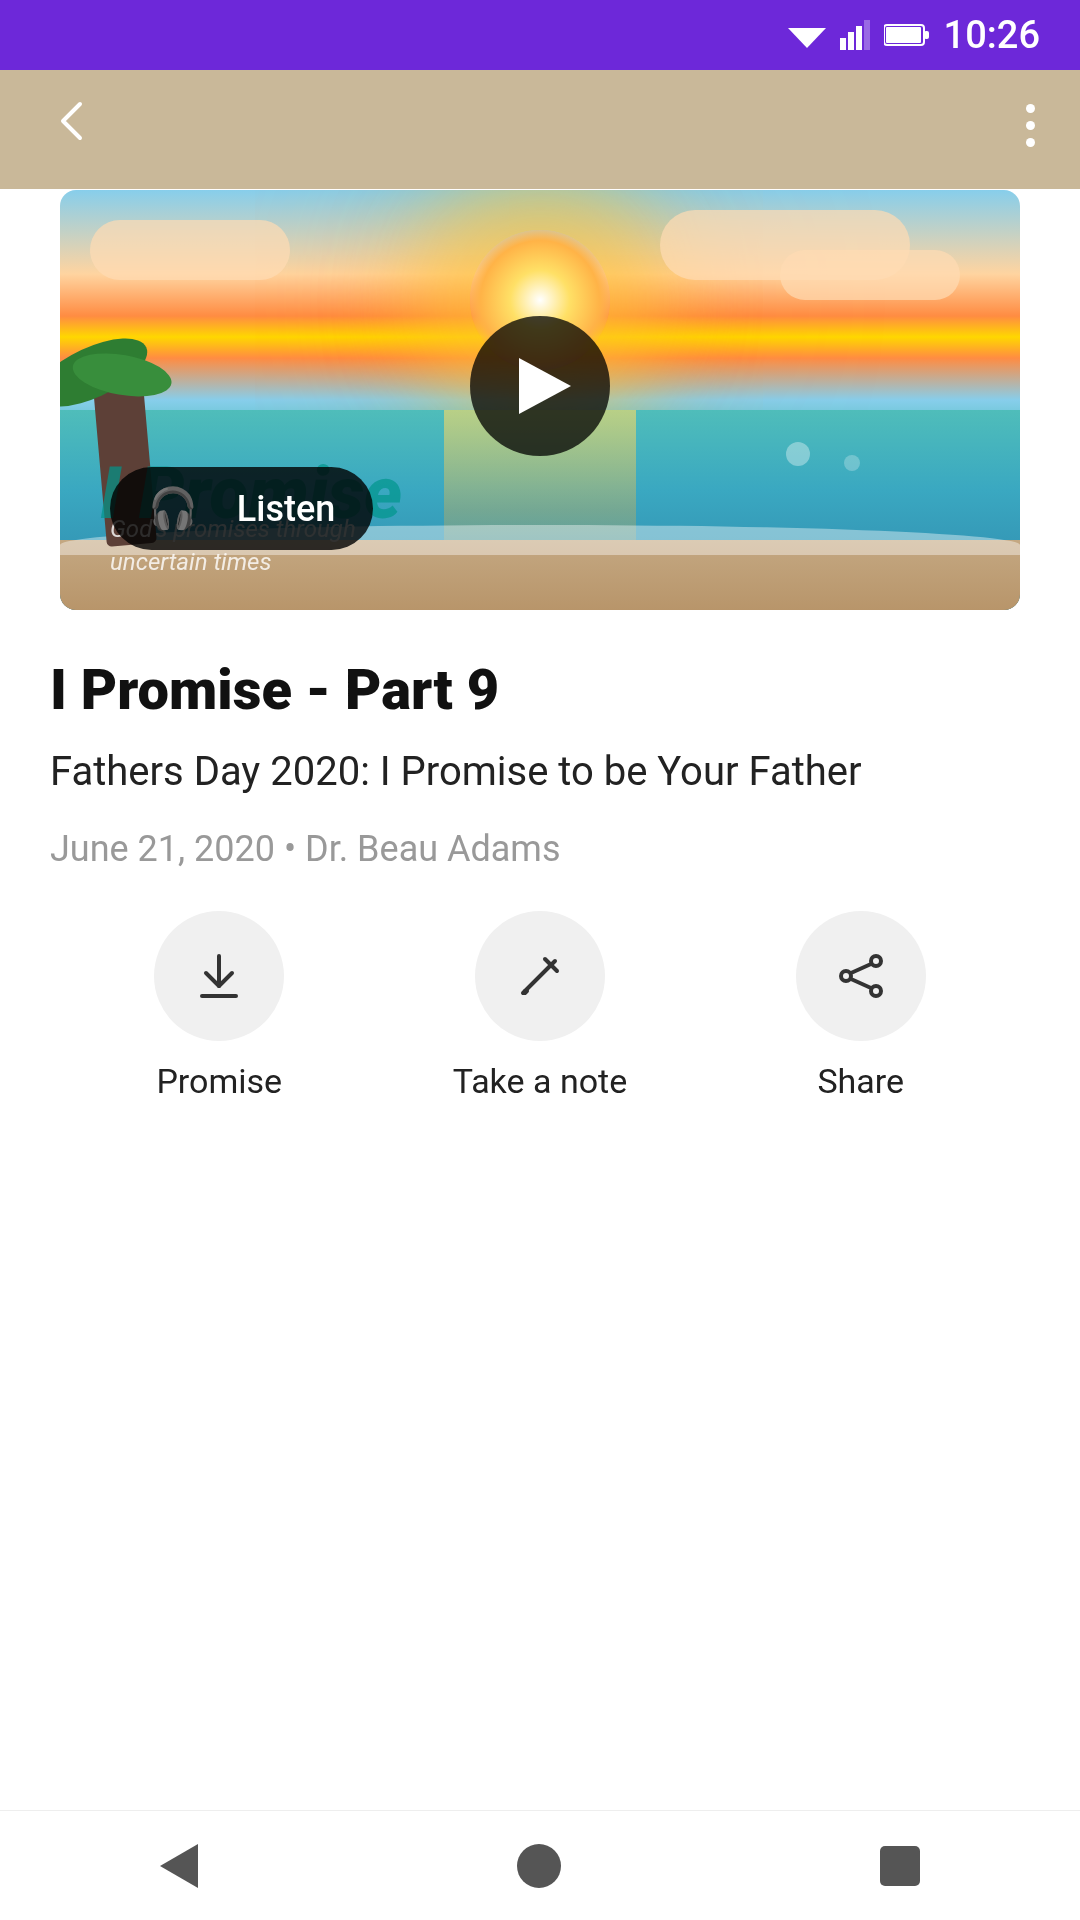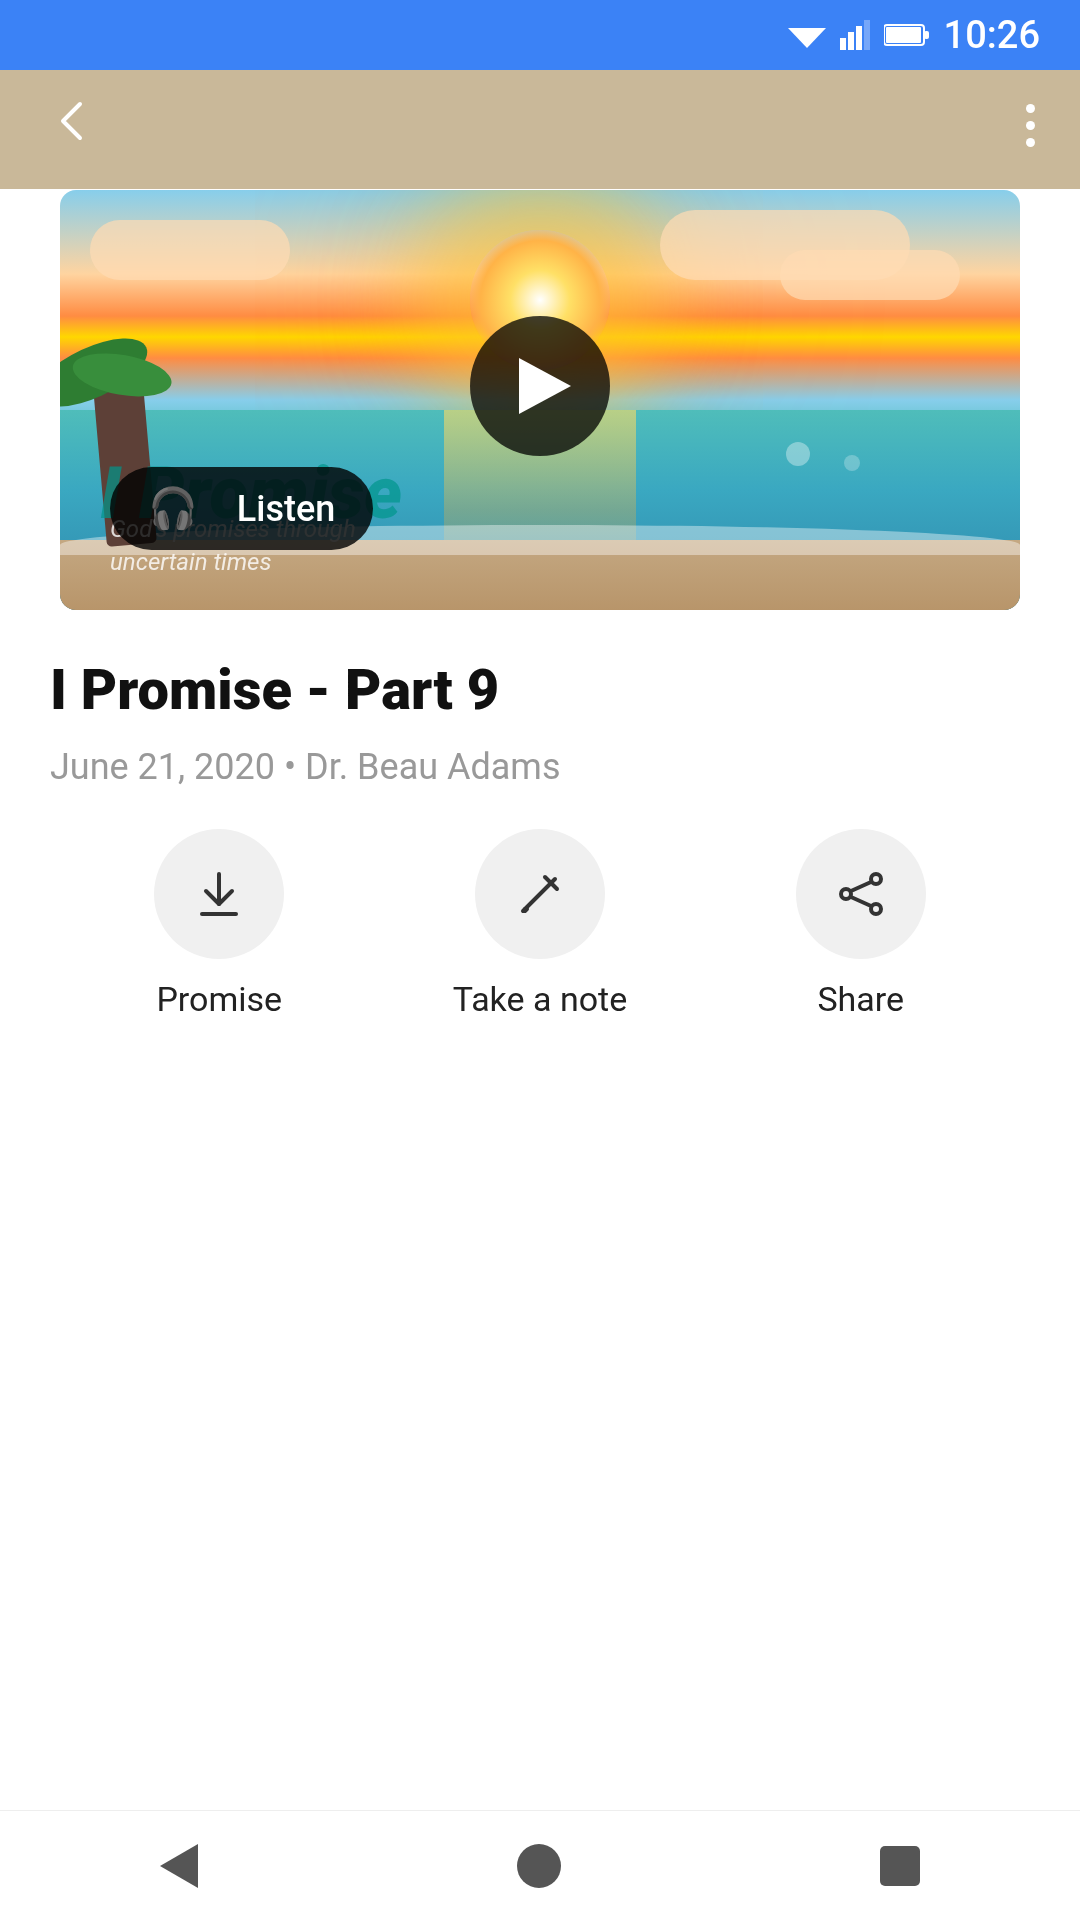--- a/index.html
+++ b/index.html
@@ -11,21 +11,21 @@
       font-family: 'Roboto', Arial, sans-serif;
       background: #fff;
       overflow: hidden;
       position: relative;
     }
 
     
     .status-bar {
       width: 100%;
       height: 70px;
-      background: #3b82f6;
+      background: #6d28d9;
       display: flex;
       align-items: center;
       justify-content: flex-end;
       padding: 0 40px;
       gap: 20px;
     }
     .status-icons {
       display: flex;
       align-items: center;
       gap: 14px;
@@ -459,20 +459,21 @@
 
     <div class="listen-btn">
       <span class="headphone-icon">🎧</span>
       <span class="listen-text">Listen</span>
     </div>
   </div>
 </div>
 
 <div class="content-area">
   <div class="sermon-title">I Promise - Part 9</div>
+  <div class="sermon-subtitle">Fathers Day 2020: I Promise to be Your Father</div>
   <div class="sermon-meta">June 21, 2020 • Dr. Beau Adams</div>
 
   <div class="action-buttons">
 
     <div class="action-item">
       <div class="action-circle">
         <svg class="download-icon-svg" viewBox="0 0 50 50" fill="none" stroke="#333" stroke-width="4" stroke-linecap="round" stroke-linejoin="round">
           <line x1="25" y1="5" x2="25" y2="35"></line>
           <polyline points="12,22 25,35 38,22"></polyline>
           <line x1="8" y1="45" x2="42" y2="45"></line>

